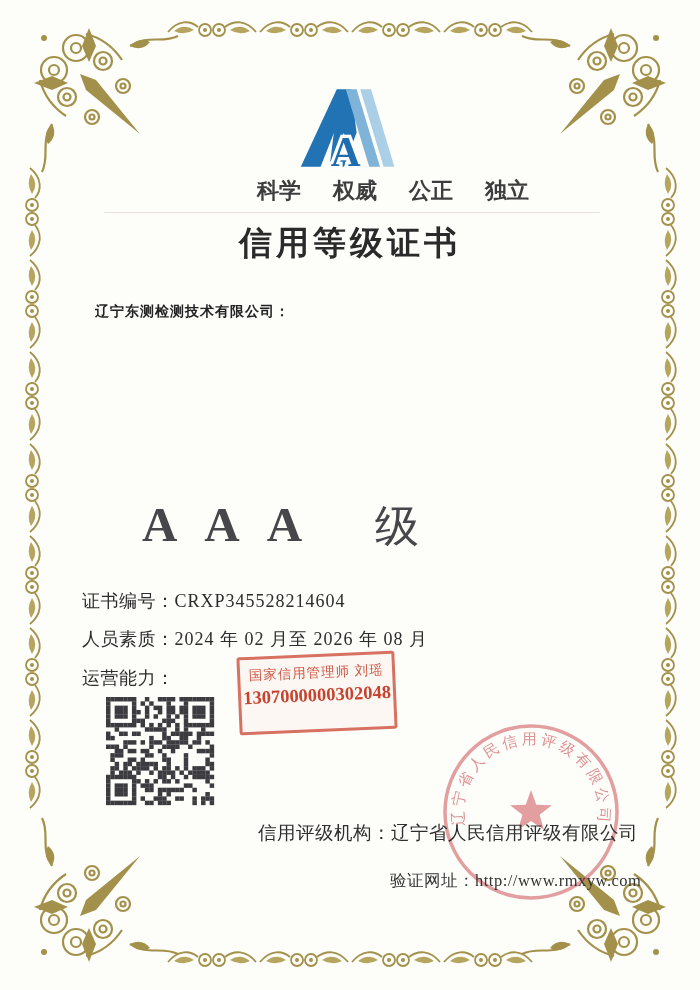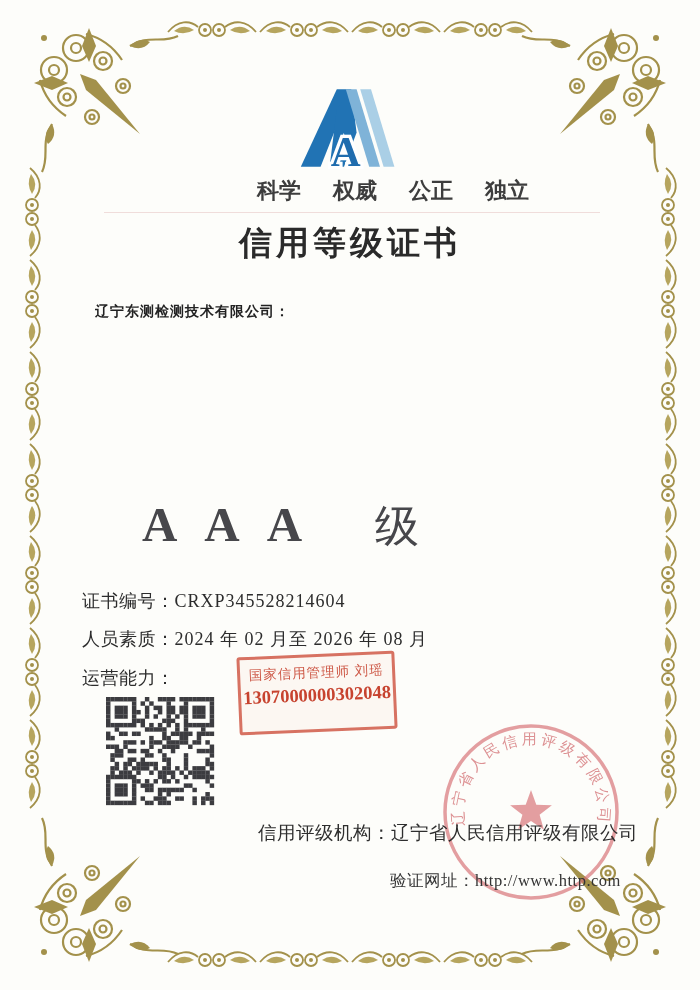--- a/index.html
+++ b/index.html
@@ -488,16 +488,16 @@
       <textPath href="#sealArc" startOffset="50%" text-anchor="middle">辽宁省人民信用评级有限公司</textPath>
     </text>
     <polygon points="95,73 100.3,87.7 115.9,88.2 103.6,97.8 107.9,112.8 95,104 82.1,112.8 86.4,97.8 74.1,88.2 89.7,87.7" fill="rgba(214,110,115,.85)"></polygon>
   </svg>
 
   <div class="layer agency">
     <span>信用评级机构：</span><span>辽宁省人民信用评级有限公司</span>
   </div>
 
   <div class="layer verify">
-    <span>验证网址：</span><span>http://www.http.com</span>
+    <span>验证网址：</span><span>http://www.rmxyw.com</span>
   </div>
 
 </div>
 
 </body></html>

